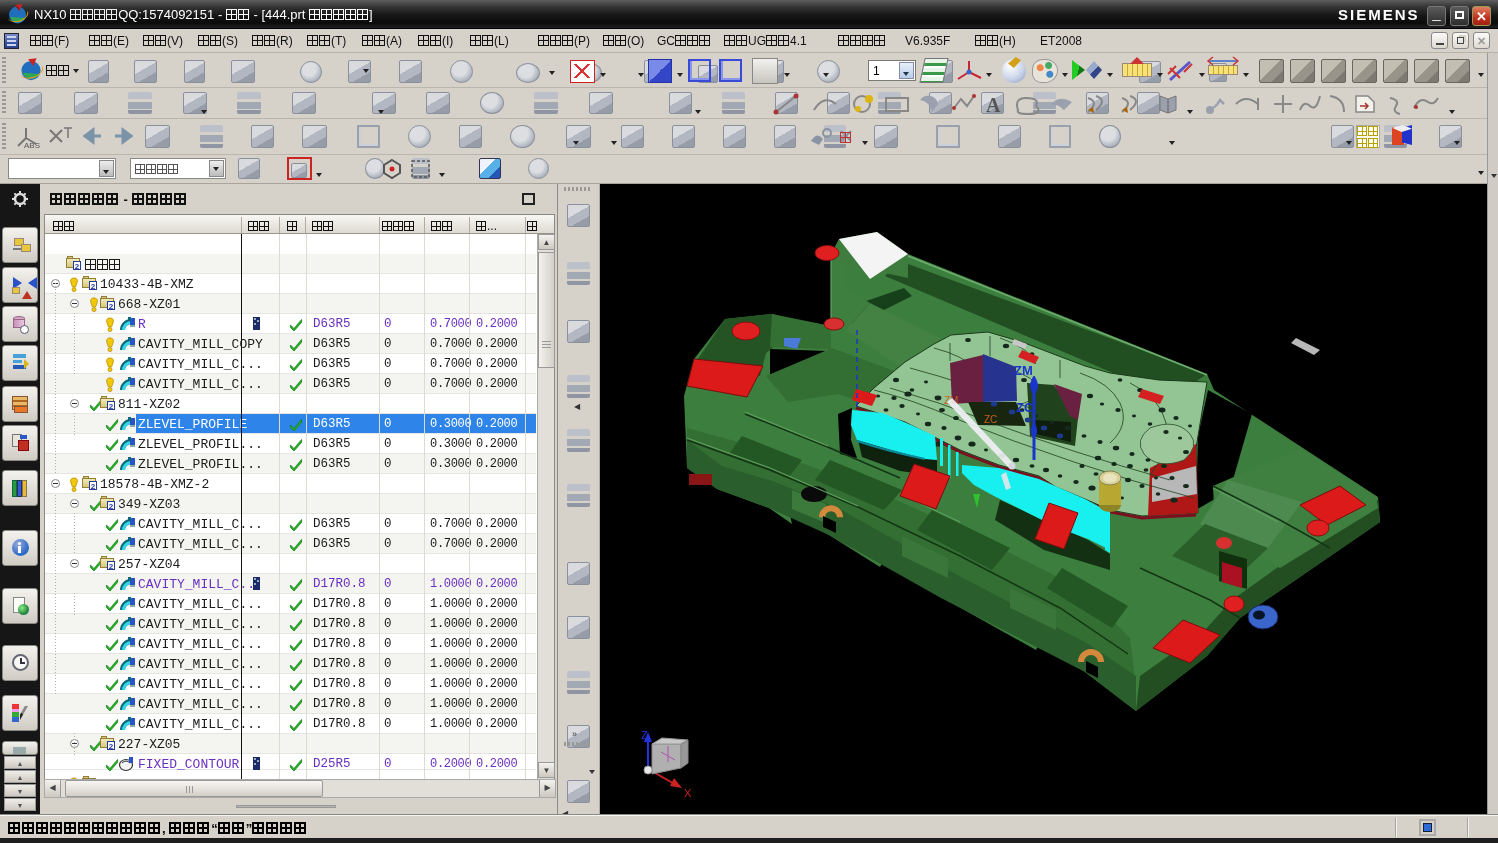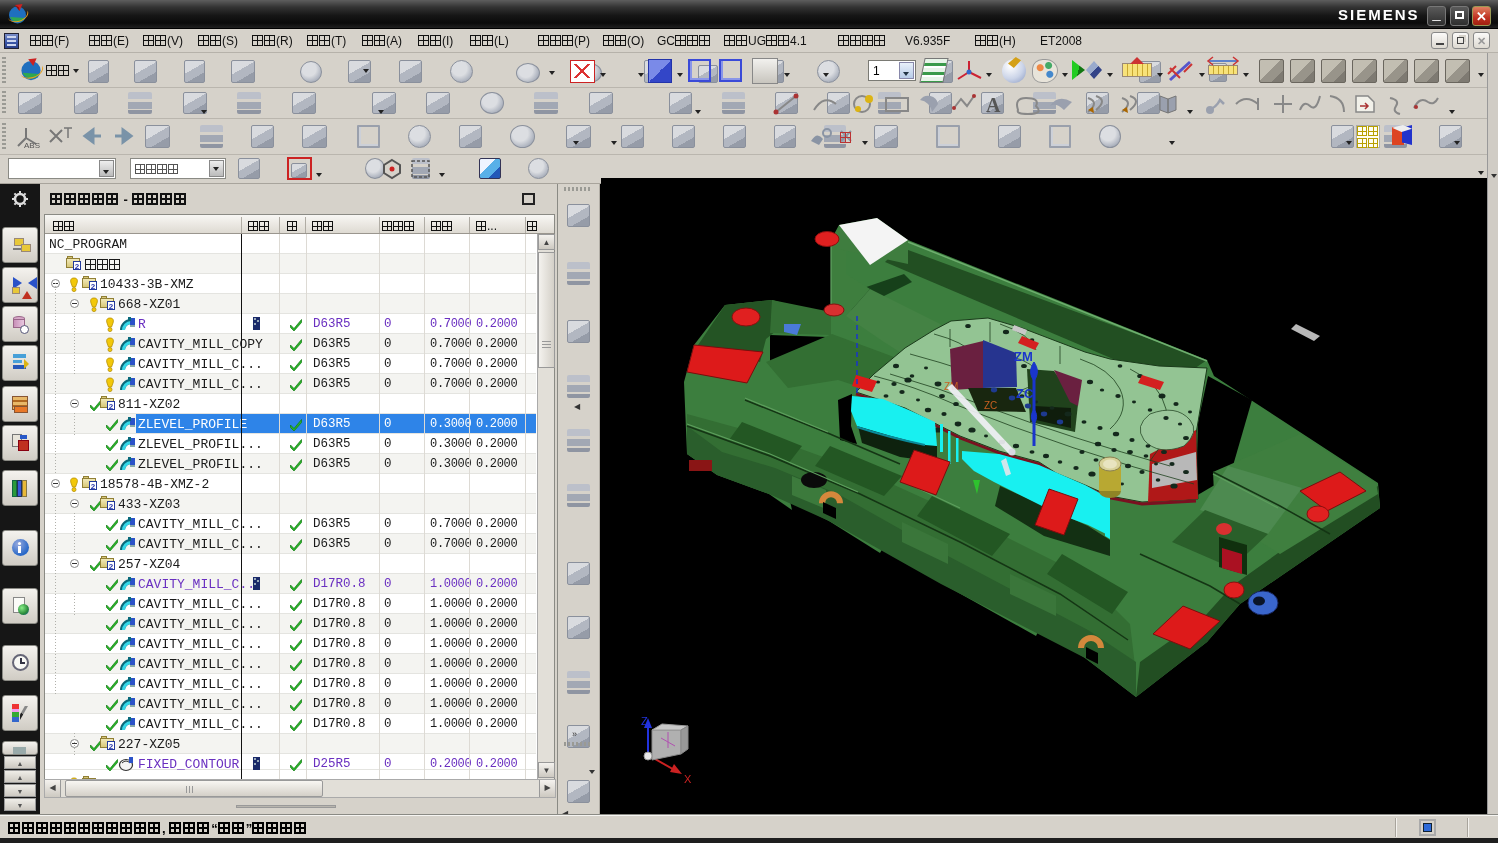--- a/index.html
+++ b/index.html
@@ -22,20 +22,21 @@
 .mono{font-family:"Liberation Mono",monospace}
 </style></head><body>
 <div class="abs" style="left:0;top:0;width:1498px;height:29px;background:linear-gradient(#5e5e5e,#343434 25%,#161616 55%,#0b0b0b 82%,#202020);border-bottom:1px solid #000">
 <svg class="abs" style="left:6px;top:3px" width="23" height="23" viewBox="0 0 23 23">
 <circle cx="11.5" cy="12" r="8.5" fill="#1f6fbe"></circle>
 <path d="M4 14 a8.5 8.5 0 0 0 15 1 z" fill="#2fa84f"></path>
 <path d="M2 15 a10.5 7 -18 1 0 19.5 -7.5 a9 9 0 0 1 -1.5 6 a10.5 7 -18 0 1 -18 1.5z" fill="#e8a020"></path>
 <path d="M9 2 L16.5 1 L13.5 8z" fill="#cc2222"></path>
       <path d="M9 2 L13 4.5 L13.5 8z" fill="#881111"></path>
 </svg>
+<span class="abs" style="left:34px;top:7px;color:#fff;font-size:13px">NX10 <span style="color:#eee"><i class="g"></i><i class="g"></i><i class="g"></i><i class="g"></i></span>QQ:1574092151 - <i class="g"></i><i class="g"></i> - [444.prt <i class="g"></i><i class="g"></i><i class="g"></i><i class="g"></i><i class="g"></i>]</span>
 <span class="abs" style="left:1338px;top:6px;color:#fff;font-size:15px;font-weight:bold;letter-spacing:2px;font-stretch:condensed">SIEMENS</span>
 <span class="abs" style="left:1427px;top:6px;width:19px;height:20px;background:linear-gradient(#5a5a5a,#2e2e2e);border:1px solid #777;border-radius:3px;color:#fff;text-align:center;font-weight:bold;font-size:12px;line-height:26px">─</span>
 <span class="abs" style="left:1450px;top:6px;width:19px;height:20px;background:linear-gradient(#5a5a5a,#2e2e2e);border:1px solid #777;border-radius:3px">
       <span class="abs" style="left:4px;top:4px;width:9px;height:8px;border:2px solid #fff"></span>
     </span>
 <span class="abs" style="left:1472px;top:6px;width:19px;height:20px;background:linear-gradient(#e08060,#c03020 60%,#a02010);border:1px solid #995;border-radius:3px;color:#fff;text-align:center;font-weight:bold;font-size:13px;line-height:19px">✕</span>
 </div>
 <div class="abs" style="left:0;top:29px;width:1498px;height:24px;background:#d6d2ca;border-bottom:1px solid #b6b2aa;font-size:12px;color:#111">
     <span class="abs" style="left:4px;top:4px;width:15px;height:16px;background:linear-gradient(#7a8ec8,#3a56a8 60%,#2a3f88);border:1px solid #223"></span>
     <span class="abs" style="left:7px;top:7px;width:9px;height:2px;background:#cdd6ee;box-shadow:0 4px 0 #cdd6ee,0 8px 0 #cdd6ee"></span>
@@ -252,41 +253,38 @@
         <span class="abs" style="left:431px;top:4px"><i class="gs"></i>...</span>
         <span class="abs" style="left:482px;top:4px"><i class="gs"></i></span>
         <span class="abs" style="left:196px;top:2px;width:1px;height:16px;background:#b0aca4"></span>
         <span class="abs" style="left:234px;top:2px;width:1px;height:16px;background:#b0aca4"></span>
         <span class="abs" style="left:260px;top:2px;width:1px;height:16px;background:#b0aca4"></span>
         <span class="abs" style="left:334px;top:2px;width:1px;height:16px;background:#b0aca4"></span>
         <span class="abs" style="left:379px;top:2px;width:1px;height:16px;background:#b0aca4"></span>
         <span class="abs" style="left:424px;top:2px;width:1px;height:16px;background:#b0aca4"></span>
         <span class="abs" style="left:480px;top:2px;width:1px;height:16px;background:#b0aca4"></span>
       </div>
-      <div class="abs" style="left:0;top:19px;width:491px;height:20px;background:#fff;border-bottom:1px solid #e4e4e0">
-        <span class="abs mono" style="left:4px;top:3px;color:#1a1a1a;font-size:13px">NC_PROGRAM</span>
-      </div>
       <div class="abs" style="left:0;top:39px;width:491px;height:20px;background:#f4f4f1;border-bottom:1px solid #e4e4e0">
         <span class="abs" style="left:21px;top:4px;width:14px;height:10px;background:linear-gradient(#f0e8b8,#d8c878);border:1px solid #907f35"></span>
         <span class="abs" style="left:22px;top:2px;width:6px;height:3px;background:#d8c878;border:1px solid #907f35"></span>
         <span class="abs" style="left:28px;top:7px;width:8px;height:9px;background:#fff;border:1px solid #223a9a;color:#2233aa;font-size:8px;font-weight:bold;line-height:9px;text-align:center">2</span>
         <span class="abs" style="left:40px;top:4px;color:#1a1a1a;font-size:12px"><i class="g"></i><i class="g"></i><i class="g"></i></span>
       </div>
       <div class="abs" style="left:0;top:59px;width:491px;height:20px;background:#fff;border-bottom:1px solid #e4e4e0">
         <span class="abs" style="left:6px;top:5px;width:9px;height:9px;border:1px solid #888;border-radius:50%;background:#fff">
           <span class="abs" style="left:1px;top:3px;width:5px;height:1px;background:#333"></span>
         </span>
         <svg class="abs" style="left:24px;top:3px" width="10" height="15">
           <path d="M5 1 C8 1 9 3 8 6 L6.5 10 L3.5 10 L2 6 C1 3 2 1 5 1z" fill="#f2c80a" stroke="#b89005" stroke-width="0.8"></path>
           <circle cx="5" cy="12.6" r="2" fill="#f2c80a" stroke="#b89005" stroke-width="0.8"></circle>
         </svg>
         <span class="abs" style="left:37px;top:4px;width:14px;height:10px;background:linear-gradient(#f0e8b8,#d8c878);border:1px solid #907f35"></span>
         <span class="abs" style="left:38px;top:2px;width:6px;height:3px;background:#d8c878;border:1px solid #907f35"></span>
         <span class="abs" style="left:44px;top:7px;width:8px;height:9px;background:#fff;border:1px solid #223a9a;color:#2233aa;font-size:8px;font-weight:bold;line-height:9px;text-align:center">2</span>
-        <span class="abs mono" style="left:55px;top:3px;color:#1a1a1a;font-size:13px">10433-3B-XMZ</span>
+        <span class="abs mono" style="left:55px;top:3px;color:#1a1a1a;font-size:13px">10433-4B-XMZ</span>
       </div>
       <div class="abs" style="left:0;top:79px;width:491px;height:20px;background:#f4f4f1;border-bottom:1px solid #e4e4e0">
         <span class="abs" style="left:25px;top:5px;width:9px;height:9px;border:1px solid #888;border-radius:50%;background:#fff">
           <span class="abs" style="left:1px;top:3px;width:5px;height:1px;background:#333"></span>
         </span>
         <svg class="abs" style="left:44px;top:3px" width="10" height="15">
           <path d="M5 1 C8 1 9 3 8 6 L6.5 10 L3.5 10 L2 6 C1 3 2 1 5 1z" fill="#f2c80a" stroke="#b89005" stroke-width="0.8"></path>
           <circle cx="5" cy="12.6" r="2" fill="#f2c80a" stroke="#b89005" stroke-width="0.8"></circle>
         </svg>
         <span class="abs" style="left:55px;top:4px;width:14px;height:10px;background:linear-gradient(#f0e8b8,#d8c878);border:1px solid #907f35"></span>
@@ -472,21 +470,21 @@
       <div class="abs" style="left:0;top:279px;width:491px;height:20px;background:#f4f4f1;border-bottom:1px solid #e4e4e0">
         <span class="abs" style="left:25px;top:5px;width:9px;height:9px;border:1px solid #888;border-radius:50%;background:#fff">
           <span class="abs" style="left:1px;top:3px;width:5px;height:1px;background:#333"></span>
         </span>
         <svg class="abs" style="left:44px;top:3px" width="14" height="14">
           <path d="M1.5 8 L5 11.5 L12.5 2.5 L12.5 5.5 L5 14 L1.5 10.5z" fill="#28b428" stroke="#0e7a0e" stroke-width="0.7"></path>
         </svg>
         <span class="abs" style="left:55px;top:4px;width:14px;height:10px;background:linear-gradient(#f0e8b8,#d8c878);border:1px solid #907f35"></span>
         <span class="abs" style="left:56px;top:2px;width:6px;height:3px;background:#d8c878;border:1px solid #907f35"></span>
         <span class="abs" style="left:62px;top:7px;width:8px;height:9px;background:#fff;border:1px solid #223a9a;color:#2233aa;font-size:8px;font-weight:bold;line-height:9px;text-align:center">2</span>
-        <span class="abs mono" style="left:73px;top:3px;color:#1a1a1a;font-size:13px">433-XZ03</span>
+        <span class="abs mono" style="left:73px;top:3px;color:#1a1a1a;font-size:13px">349-XZ03</span>
       </div>
       <div class="abs" style="left:0;top:299px;width:491px;height:20px;background:#fff;border-bottom:1px solid #e4e4e0">
         <svg class="abs" style="left:60px;top:3px" width="14" height="14">
           <path d="M1.5 8 L5 11.5 L12.5 2.5 L12.5 5.5 L5 14 L1.5 10.5z" fill="#28b428" stroke="#0e7a0e" stroke-width="0.7"></path>
         </svg>
         <svg class="abs" style="left:73px;top:2px" width="17" height="16">
           <path d="M2 14 A11 11 0 0 1 13 3 L13 8 A6 6 0 0 0 7 14z" fill="#0a6a7a"></path>
           <path d="M4 14 A9 9 0 0 1 13 5 L13 8 A6 6 0 0 0 7 14z" fill="#35d8e8"></path>
           <rect x="12" y="2" width="5" height="7" fill="#2a52c8"></rect>
           <rect x="12" y="9" width="5" height="2" fill="#8aa"></rect>
@@ -764,21 +762,21 @@
     <div class="abs" style="left:4px;top:595px;width:512px;height:19px;background:#e2dfd8;border:1px solid #aaa">
       <span class="abs" style="left:0;top:0;width:16px;height:17px;background:linear-gradient(#f4f2ee,#cdc9c1);border-right:1px solid #999;color:#444;font-size:8px;text-align:center;line-height:16px">◀</span>
       <span class="abs" style="left:20px;top:0px;width:258px;height:17px;background:linear-gradient(#f8f6f2,#d4d0c8);border:1px solid #999;border-radius:2px">
         <span class="abs" style="left:120px;top:5px;width:8px;height:7px;background:repeating-linear-gradient(90deg,#999 0 1px,transparent 1px 3px)"></span>
       </span>
       <span class="abs" style="left:494px;top:0;width:16px;height:17px;background:linear-gradient(#f4f2ee,#cdc9c1);border-left:1px solid #999;color:#444;font-size:8px;text-align:center;line-height:16px">▶</span>
     </div>
     <span class="abs" style="left:196px;top:621px;width:100px;height:3px;background:#b8b5ae;border:1px solid #999"></span>
   </div>
 <div class="abs" style="left:558px;top:184px;width:42px;height:659px;background:#d6d2ca;border-right:1px solid #b0aca4"><span class="abs" style="left:6px;top:3px;width:28px;height:4px;background:repeating-linear-gradient(90deg,#9a9a94 0 2px,transparent 2px 4px)"></span><span class="abs i1" style="left:9px;top:20px;width:23px;height:23px"></span><span class="abs i3" style="left:9px;top:55px;width:23px;height:23px"></span><span class="abs i1" style="left:9px;top:90px;width:23px;height:23px"></span><span class="abs i3" style="left:9px;top:122px;width:23px;height:23px"></span><span class="abs i3" style="left:9px;top:153px;width:23px;height:23px"></span><span class="abs i3" style="left:9px;top:185px;width:23px;height:23px"></span><span class="abs i1" style="left:9px;top:240px;width:23px;height:23px"></span><span class="abs i1" style="left:9px;top:271px;width:23px;height:23px"></span><span class="abs i3" style="left:9px;top:303px;width:23px;height:23px"></span><span class="abs i1" style="left:9px;top:334px;width:23px;height:23px"></span><span class="abs i1" style="left:9px;top:366px;width:23px;height:23px"></span><span class="abs i4" style="left:9px;top:397px;width:23px;height:23px"></span><span class="abs" style="left:16px;top:218px;width:8px;height:8px;color:#333;font-size:8px">◀</span><span class="abs" style="left:14px;top:545px;color:#333;font-size:9px">»</span><span class="abs" style="left:6px;top:558px;width:28px;height:4px;background:repeating-linear-gradient(90deg,#9a9a94 0 2px,transparent 2px 4px)"></span><span class="abs" style="left:30px;top:578px"><span class="dn" style="border-top-color:#333"></span></span><span class="abs" style="left:4px;top:625px;width:8px;height:8px;color:#333;font-size:8px">◀</span></div>
-<div class="abs" style="left:601px;top:178px;width:886px;height:631px;background:#000">
+<div class="abs" style="left:601px;top:192px;width:886px;height:631px;background:#000">
     <svg width="886" height="631" viewBox="601 184 886 631" style="position:absolute;left:0;top:0">
       <polygon points="684,388 694,351 725,311 772,306 790,311 790,316 831,317 831,246 839,231 877,224 908,246 1207,366 1214,382 1378,489 1380,514 1240,610 1207,648 1136,703 1085,664 1040,634 1036,642 941,589 884,552 880,559 829,527 790,507 792,516 769,500 717,481 687,460" fill="#3c7e3e"></polygon>
       <polygon points="1208,382 1252,406 1230,482 1196,502 1198,428" fill="#000"></polygon>
       <polygon points="770,341 827,343 827,375 770,373" fill="#000"></polygon>
       <polygon points="812,274 830,266 830,316 812,318" fill="#000"></polygon>
       <polygon points="838,406 852,400 851,432 857,450 840,446" fill="#000"></polygon>
       <polygon points="858,432 937,452 937,468 900,463 862,449" fill="#0e220e"></polygon>
       <polygon points="1000,492 1088,532 1110,546 1110,562 1044,542 995,512" fill="#133013"></polygon>
       <polygon points="900,253 1207,366 1172,390 885,268" fill="#224f22"></polygon>
       <line x1="908" y1="248" x2="1207" y2="367" stroke="#6fae6f" stroke-width="1.5"></line>

